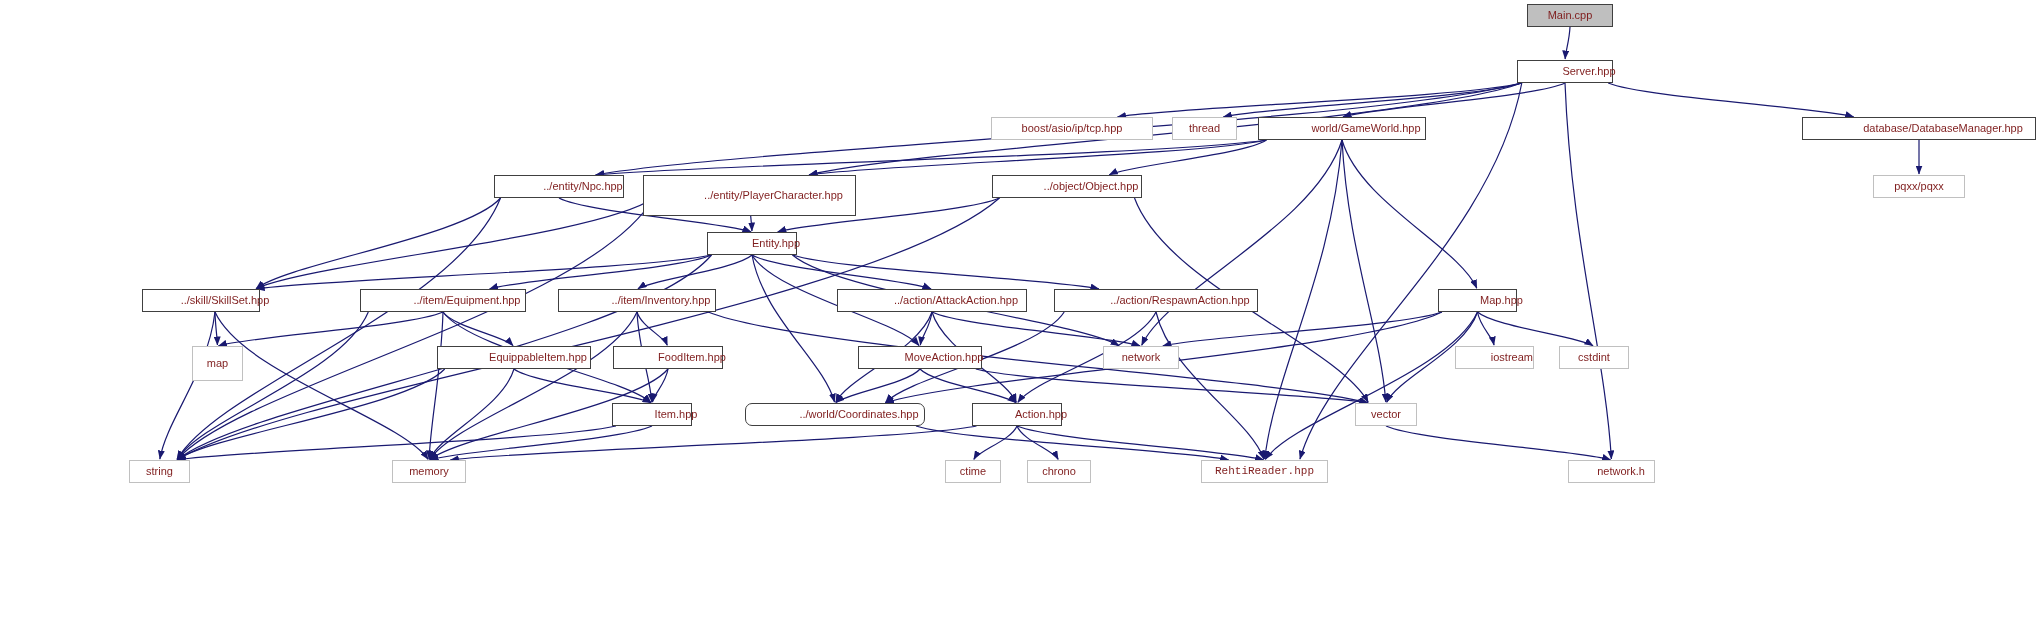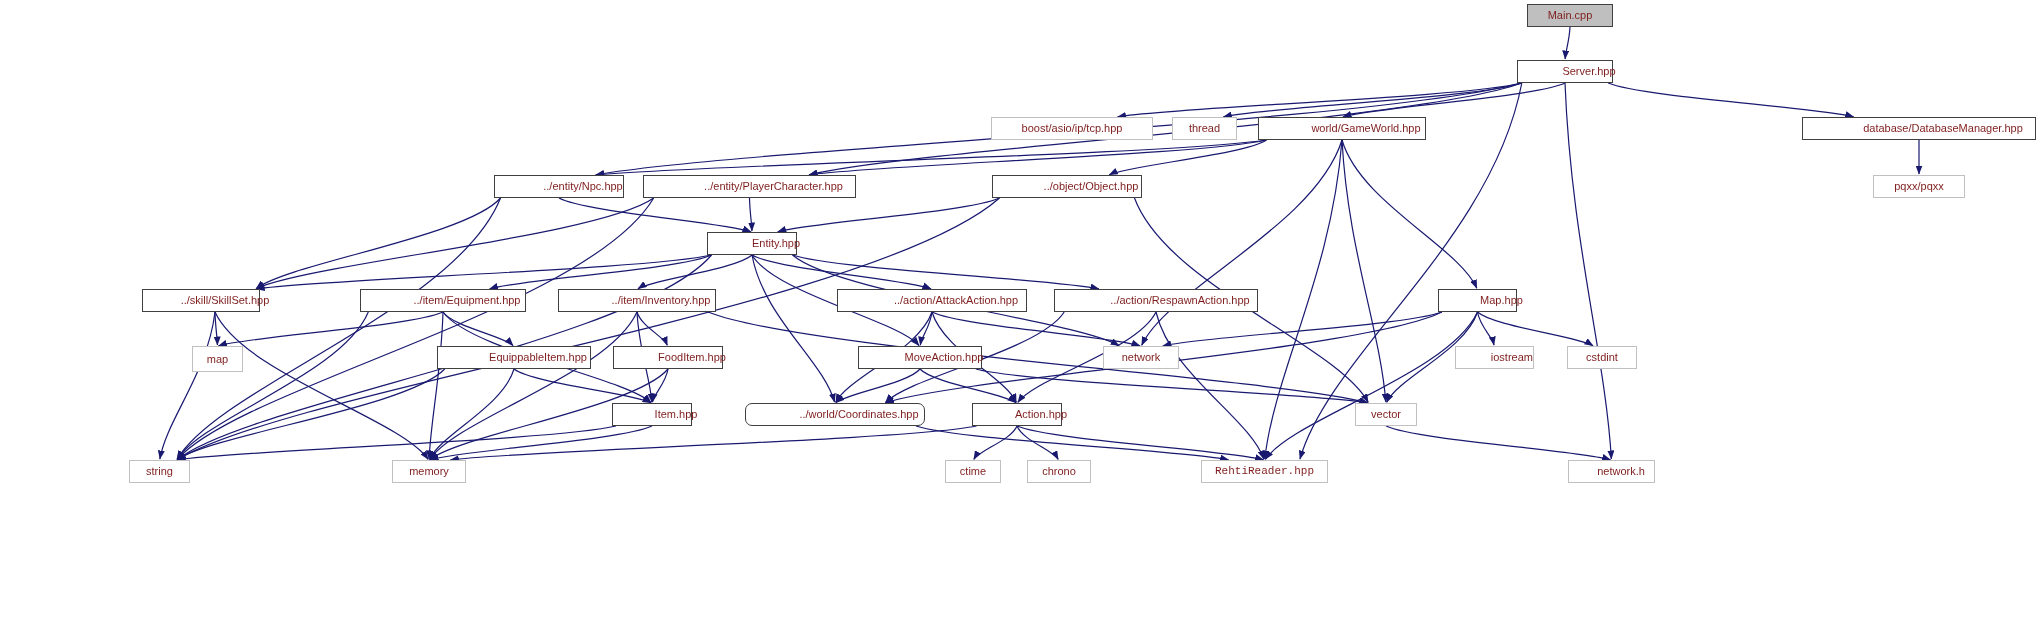--- a/index.html
+++ b/index.html
@@ -119,21 +119,21 @@
       </div>
       <div class="node-box n-local" style="left: 1802px; top: 117px; width: 234px; height: 23px;">
         <span class="node-label">database/DatabaseManager.hpp</span>
       </div>
       <div class="node-box n-system" style="left: 1873px; top: 175px; width: 92px; height: 23px;">
         <span class="node-label">pqxx/pqxx</span>
       </div>
       <div class="node-box n-local" style="left: 494px; top: 175px; width: 130px; height: 23px;">
         <span class="node-label">../entity/Npc.hpp</span>
       </div>
-      <div class="node-box n-local" style="left: 643px; top: 175px; width: 213px; height: 23px;">
+      <div class="node-box n-local" style="left: 643px; top: 175px; width: 213px; height: 41px;">
         <span class="node-label">../entity/PlayerCharacter.hpp</span>
       </div>
       <div class="node-box n-local" style="left: 992px; top: 175px; width: 150px; height: 23px;">
         <span class="node-label">../object/Object.hpp</span>
       </div>
       <div class="node-box n-local" style="left: 707px; top: 232px; width: 90px; height: 23px;">
         <span class="node-label">Entity.hpp</span>
       </div>
       <div class="node-box n-local" style="left: 142px; top: 289px; width: 118px; height: 23px;">
         <span class="node-label">../skill/SkillSet.hpp</span>
@@ -146,39 +146,39 @@
       </div>
       <div class="node-box n-local" style="left: 837px; top: 289px; width: 190px; height: 23px;">
         <span class="node-label">../action/AttackAction.hpp</span>
       </div>
       <div class="node-box n-local" style="left: 1054px; top: 289px; width: 204px; height: 23px;">
         <span class="node-label">../action/RespawnAction.hpp</span>
       </div>
       <div class="node-box n-local" style="left: 1438px; top: 289px; width: 79px; height: 23px;">
         <span class="node-label">Map.hpp</span>
       </div>
-      <div class="node-box n-system" style="left: 192px; top: 346px; width: 51px; height: 26px;">
+      <div class="node-box n-system" style="left: 192px; top: 346px; width: 51px; height: 35px;">
         <span class="node-label">map</span>
       </div>
       <div class="node-box n-local" style="left: 437px; top: 346px; width: 154px; height: 23px;">
         <span class="node-label">EquippableItem.hpp</span>
       </div>
       <div class="node-box n-local" style="left: 613px; top: 346px; width: 110px; height: 23px;">
         <span class="node-label">FoodItem.hpp</span>
       </div>
       <div class="node-box n-local" style="left: 858px; top: 346px; width: 124px; height: 23px;">
         <span class="node-label">MoveAction.hpp</span>
       </div>
       <div class="node-box n-system" style="left: 1103px; top: 346px; width: 76px; height: 23px;">
         <span class="node-label">network</span>
       </div>
       <div class="node-box n-system" style="left: 1455px; top: 346px; width: 79px; height: 23px; justify-content: flex-end;">
         <span class="node-label">iostream</span>
       </div>
-      <div class="node-box n-system" style="left: 1559px; top: 346px; width: 70px; height: 23px; margin-left: 8px;">
+      <div class="node-box n-system" style="left: 1559px; top: 346px; width: 70px; height: 23px;">
         <span class="node-label">cstdint</span>
       </div>
       <div class="node-box n-local" style="left: 612px; top: 403px; width: 80px; height: 23px;">
         <span class="node-label">Item.hpp</span>
       </div>
       <div class="node-box n-local" style="left: 745px; top: 403px; width: 180px; height: 23px; border-radius: 7px;">
         <span class="node-label">../world/Coordinates.hpp</span>
       </div>
       <div class="node-box n-local" style="left: 972px; top: 403px; width: 90px; height: 23px;">
         <span class="node-label">Action.hpp</span>

